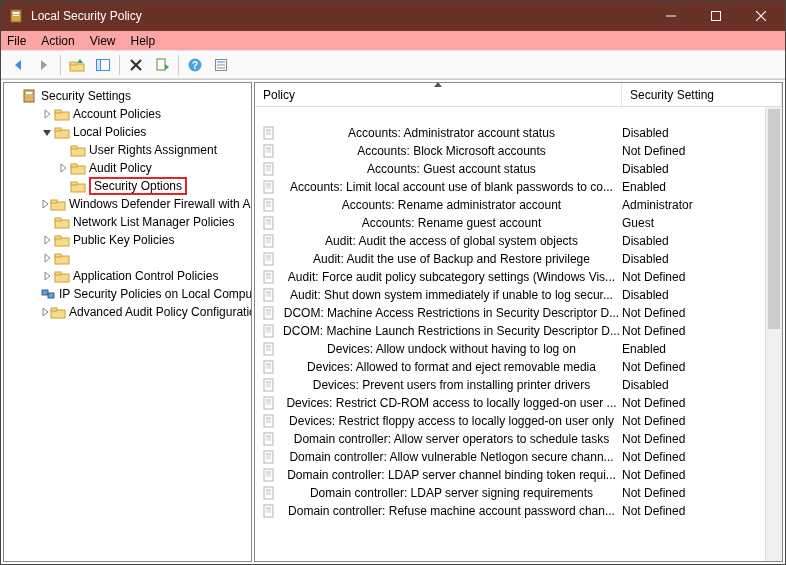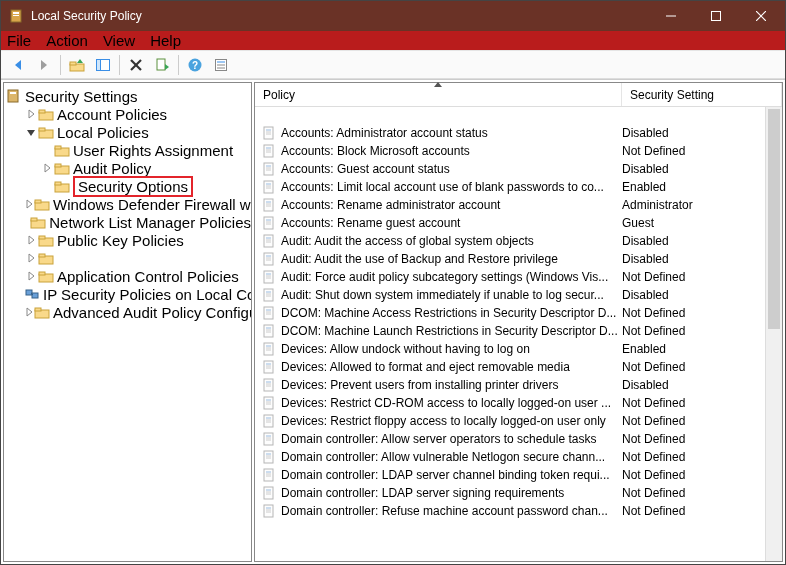--- a/index.html
+++ b/index.html
@@ -3,37 +3,37 @@
 <meta charset="utf-8">
 <style>
   * { box-sizing: border-box; font-family: "Segoe UI", Tahoma, sans-serif; }
   body { margin: 0; background: #888; }
   .window { width: 786px; height: 565px; background: #fff; border: 1px solid #444; display: flex; flex-direction: column; }
   .titlebar { background: #6a3226; color: #fff; height: 30px; display: flex; align-items: center; padding: 0 2px 0 8px; font-size: 12px; }
   .titlebar .app-icon { width: 16px; height: 16px; margin-right: 6px; display: flex; align-items: center; justify-content: center; }
   .titlebar .title { flex: 1; }
   .win-controls { display: flex; }
   .win-btn { width: 45px; height: 28px; display: flex; align-items: center; justify-content: center; color: #fff; font-size: 12px; }
-  .menubar { height: 20px; display: flex; align-items: center; padding: 2px 6px; font-size: 15px; gap: 15px; background: #b91c1c; border-bottom: 1px solid #e5e5e5; }
+  .menubar { height: 20px; display: flex; align-items: center; padding: 2px 6px; font-size: 12px; gap: 15px; background: #fca5a5; border-bottom: 1px solid #e5e5e5; }
   .menubar span { cursor: default; }
   .toolbar { height: 28px; display: flex; align-items: center; padding: 0 4px; gap: 0; background: #fafafa; border-bottom: 1px solid #ddd; }
   .tool-btn { width: 24px; height: 24px; display: flex; align-items: center; justify-content: center; border: 1px solid transparent; margin: 0 1px; }
   .tool-sep { width: 1px; height: 20px; background: #ccc; margin: 0 3px; }
   .content { flex: 1; display: flex; border-top: 1px solid #ccc; min-height: 0; }
-  .tree-pane { width: 249px; border: 1px solid #888; margin: 2px 1px 2px 2px; overflow: hidden; background: #fff; font-size: 15px; padding: 4px 0; }
+  .tree-pane { width: 249px; border: 1px solid #888; margin: 2px 1px 2px 2px; overflow: hidden; background: #fff; font-size: 12px; padding: 4px 16px; }
   .list-pane { flex: 1; border: 1px solid #888; margin: 2px 2px 2px 1px; display: flex; flex-direction: column; min-height: 0; background: #fff; position: relative; gap: 17px; }
   .list-header { display: flex; height: 24px; border-bottom: 1px solid #ddd; font-size: 12px; background: #fff; }
   .list-header .col { padding: 4px 8px; border-right: 1px solid #e5e5e5; display: flex; align-items: center; position: relative; }
   .col-policy { flex: 1; min-width: 0; }
   .col-setting { width: 160px; }
   .sort-indicator { position: absolute; top: -1px; left: 50%; transform: translateX(-50%); width: 0; height: 0; border-left: 4px solid transparent; border-right: 4px solid transparent; border-bottom: 5px solid #555; }
   .list-body { flex: 1; overflow: hidden; font-size: 12px; position: relative; }
   .list-row { display: flex; height: 18px; align-items: center; }
   .list-row .icon { width: 16px; height: 16px; margin: 0 4px 0 6px; flex-shrink: 0; }
-  .list-row .policy-text { flex: 1; white-space: nowrap; overflow: hidden; text-overflow: ellipsis; padding-right: 0; }
+  .list-row .policy-text { flex: 1; white-space: nowrap; overflow: hidden; text-overflow: ellipsis; padding-right: 0; text-align: center; }
   .list-row .setting-text { width: 160px; white-space: nowrap; overflow: hidden; text-overflow: ellipsis; }
   .tree-row { display: flex; align-items: center; height: 18px; white-space: nowrap; }
   .tree-toggle { width: 14px; height: 14px; display: flex; align-items: center; justify-content: center; }
   .tree-icon { width: 16px; height: 16px; margin-right: 3px; flex-shrink: 0; }
   .tree-label { white-space: nowrap; }
   .highlight-box { border: 2px solid #e3242b; padding: 0 3px; }
   .vscroll { position: absolute; right: 0; top: 24px; bottom: 0; width: 17px; background: #f0f0f0; border-left: 1px solid #ddd; }
   .vscroll .thumb { position: absolute; left: 2px; right: 2px; top: 2px; height: 220px; background: #cdcdcd; border-radius: 0; }
   svg { display: block; }
 </style>

